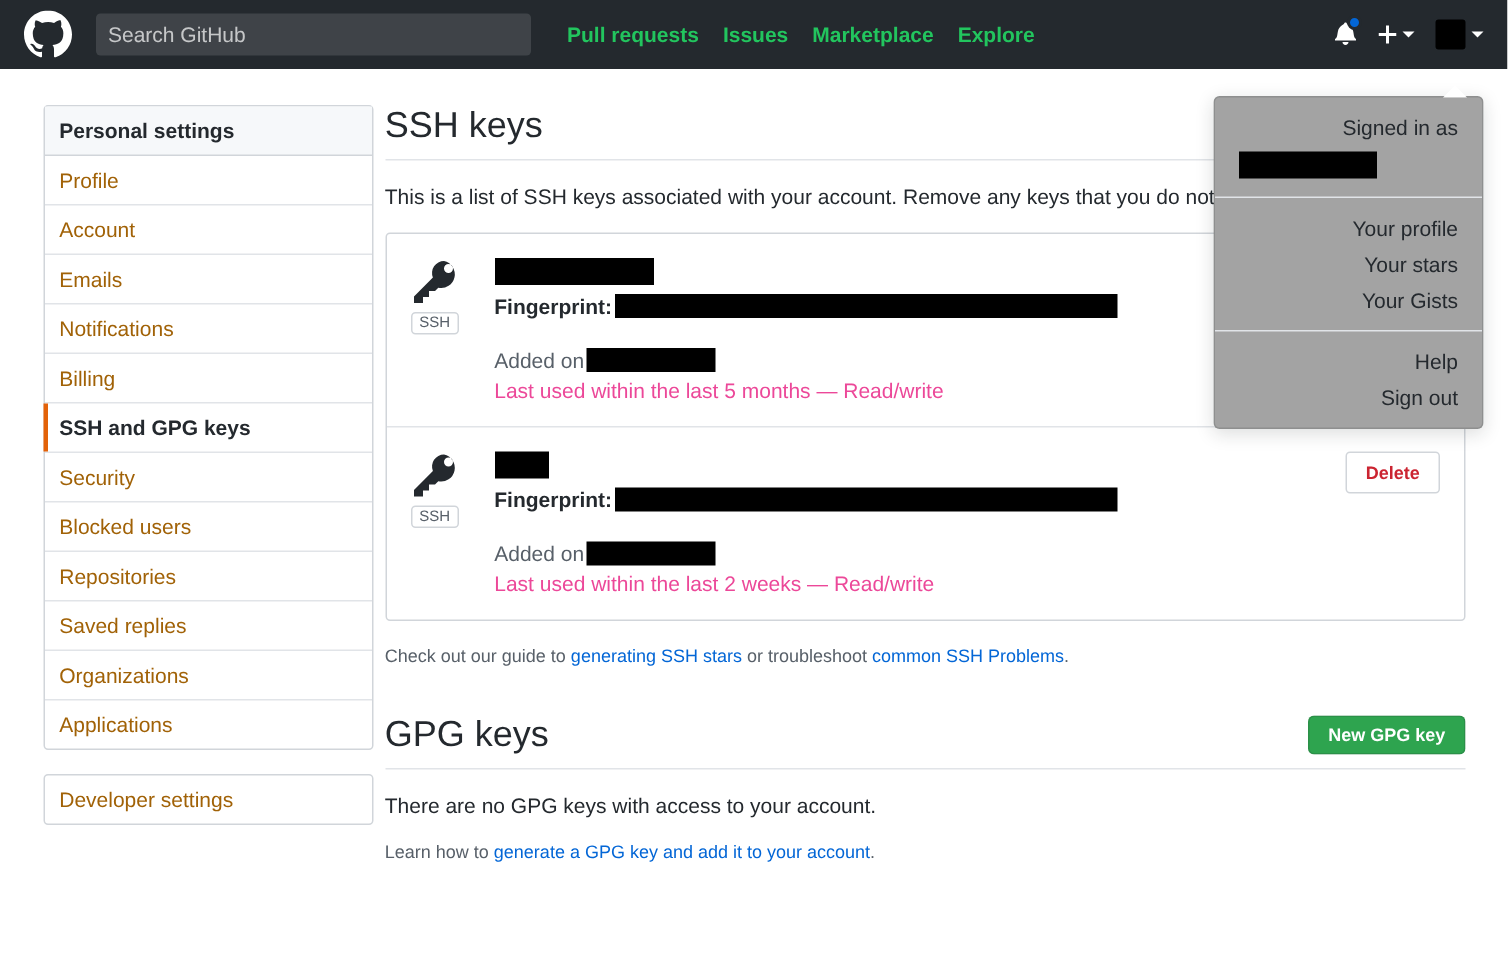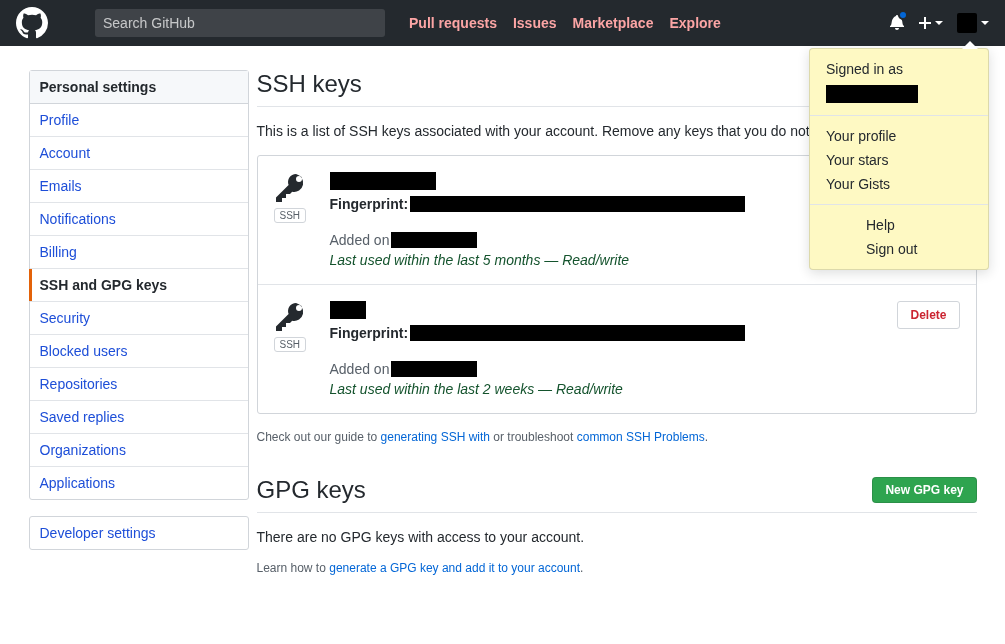--- a/index.html
+++ b/index.html
@@ -1,47 +1,47 @@
 <!DOCTYPE html>
 <html><head>
   <meta charset="utf-8">
   <style>
     * { margin: 0; padding: 0; box-sizing: border-box; }
     body { font-family: -apple-system, BlinkMacSystemFont, "Segoe UI", Helvetica, Arial, sans-serif; font-size: 14px; color: #24292e; background: #fff; }
     
     .header { background: #24292e; height: 46px; display: flex; align-items: center; padding: 0 16px; }
     .logo { width: 32px; height: 32px; fill: #fff; margin-right: 16px; }
-    .search-box { background: rgba(255,255,255,0.125); border: none; border-radius: 3px; padding: 6px 8px; width: 290px; color: #fff; font-size: 14px; margin-left: 31px; }
+    .search-box { background: rgba(255,255,255,0.125); border: none; border-radius: 3px; padding: 6px 8px; width: 290px; color: #fff; font-size: 14px; }
     .search-box::placeholder { color: rgba(255,255,255,0.7); }
     .nav-links { display: flex; margin-left: 16px; }
-    .nav-links a { color: #fca5a5; text-decoration: none; padding: 0 8px; font-weight: 600; font-size: 14px; }
+    .nav-links a { color: #22c55e; text-decoration: none; padding: 0 8px; font-weight: 600; font-size: 14px; }
     .header-right { margin-left: auto; display: flex; align-items: center; gap: 14px; }
     .bell-icon { position: relative; }
     .bell-icon svg { fill: #fff; width: 16px; height: 16px; }
     .notif-dot { position: absolute; top: -4px; right: -3px; width: 10px; height: 10px; background: #0366d6; border-radius: 50%; border: 2px solid #24292e; }
     .plus-dd { color: #fff; display: flex; align-items: center; }
     .plus-dd svg { fill: #fff; }
     .avatar-dd { display: flex; align-items: center; }
     .avatar-sq { width: 20px; height: 20px; background: #000; border-radius: 2px; }
     .caret { width: 0; height: 0; border-left: 4px solid transparent; border-right: 4px solid transparent; border-top: 4px solid #fff; margin-left: 4px; }
     
-    .dropdown { position: absolute; top: 48px; right: 16px; background: #fef9c3; border: 1px solid rgba(27,31,35,0.15); border-radius: 4px; width: 180px; box-shadow: 0 3px 12px rgba(27,31,35,0.15); z-index: 100; }
+    .dropdown { position: absolute; top: 64px; right: 16px; background: #a3a3a3; border: 1px solid rgba(27,31,35,0.15); border-radius: 4px; width: 180px; box-shadow: 0 3px 12px rgba(27,31,35,0.15); z-index: 100; text-align: right; }
     .dropdown::before { content: ""; position: absolute; top: -8px; right: 10px; border: 8px solid transparent; border-bottom-color: #fff; border-top: none; }
     .dd-section { padding: 8px 0; border-bottom: 1px solid #e1e4e8; }
     .dd-section:last-child { border-bottom: none; padding-left: 40px; }
     .dd-header { padding: 4px 16px; font-size: 14px; }
     .dd-user-redact { width: 92px; height: 18px; background: #000; margin: 4px 16px; }
     .dd-item { display: block; padding: 4px 16px; color: #24292e; text-decoration: none; font-size: 14px; }
     .dd-item.active { background: #0366d6; color: #fff; }
     
     .container { max-width: 980px; margin: 0 auto; padding: 24px 16px; display: flex; gap: 8px; }
     .sidebar { width: 220px; flex-shrink: 0; }
     .sidebar-group { border: 1px solid #d1d5da; border-radius: 3px; margin-bottom: 16px; }
     .sidebar-header { background: #f6f8fa; padding: 8px 10px; font-size: 14px; font-weight: 600; border-bottom: 1px solid #d1d5da; }
-    .sidebar-item { display: block; padding: 8px 10px; border-bottom: 1px solid #e1e4e8; color: #1d4ed8; text-decoration: none; font-size: 14px; position: relative; }
+    .sidebar-item { display: block; padding: 8px 10px; border-bottom: 1px solid #e1e4e8; color: #a16207; text-decoration: none; font-size: 14px; position: relative; }
     .sidebar-item:last-child { border-bottom: none; }
     .sidebar-item.current { color: #24292e; font-weight: 600; }
     .sidebar-item.current::before { content: ""; position: absolute; left: -1px; top: 0; bottom: 0; width: 3px; background: #e36209; }
     
     .main { flex: 1; }
     .section-title { font-size: 24px; font-weight: 400; padding-bottom: 8px; border-bottom: 1px solid #e1e4e8; margin-bottom: 16px; display: flex; align-items: center; justify-content: space-between; }
     .intro { color: #24292e; margin-bottom: 16px; font-size: 14px; }
     
     .key-list { border: 1px solid #d1d5da; border-radius: 3px; margin-bottom: 16px; }
     .key-item { padding: 16px; border-bottom: 1px solid #e1e4e8; display: flex; align-items: flex-start; gap: 16px; }
@@ -51,21 +51,21 @@
     .key-icon svg { width: 32px; height: 32px; fill: #24292e; }
     .ssh-badge { font-size: 10px; border: 1px solid #d1d5da; border-radius: 3px; padding: 1px 5px; color: #586069; }
     .key-info { flex: 1; }
     .key-name-redact { width: 106px; height: 18px; background: #000; margin-bottom: 6px; }
     .key-name-redact.small { width: 36px; }
     .fp-row { display: flex; align-items: center; margin-bottom: 20px; }
     .fp-label { font-weight: 600; }
     .fp-redact { width: 335px; height: 16px; background: #000; margin-left: 2px; }
     .added-row { display: flex; align-items: center; color: #586069; margin-bottom: 4px; }
     .added-redact { width: 86px; height: 16px; background: #000; margin-left: 2px; }
-    .last-used { color: #14532d; font-style: italic; }
+    .last-used { color: #ec4899; }
     .key-actions { }
     .btn-delete { background: #fff; border: 1px solid #d1d5da; color: #cb2431; padding: 6px 12px; border-radius: 3px; font-size: 12px; font-weight: 600; cursor: pointer; }
     
     .help-text { font-size: 12px; color: #586069; margin-bottom: 32px; }
     .help-text a { color: #0366d6; text-decoration: none; }
     
     .btn-green { background: #2ea44f; color: #fff; border: 1px solid rgba(27,31,35,0.15); padding: 5px 12px; border-radius: 4px; font-size: 12px; font-weight: 600; cursor: pointer; }
     
     .gpg-empty { margin-bottom: 16px; }
   </style>
@@ -190,21 +190,21 @@
           </div>
           <div class="last-used">Last used within the last 2 weeks — Read/write</div>
         </div>
         <div class="key-actions">
           <button class="btn-delete">Delete</button>
         </div>
       </div>
     </div>
 
     <p class="help-text">
-      <span>Check out our guide to </span><a href="#">generating SSH with</a><span> or troubleshoot </span><a href="#">common SSH Problems</a><span>.</span>
+      <span>Check out our guide to </span><a href="#">generating SSH stars</a><span> or troubleshoot </span><a href="#">common SSH Problems</a><span>.</span>
     </p>
 
     <h2 class="section-title">
       <span>GPG keys</span>
       <button class="btn-green">New GPG key</button>
     </h2>
     <p class="gpg-empty">There are no GPG keys with access to your account.</p>
     <p class="help-text">
       <span>Learn how to </span><a href="#">generate a GPG key and add it to your account</a><span>.</span>
     </p>

